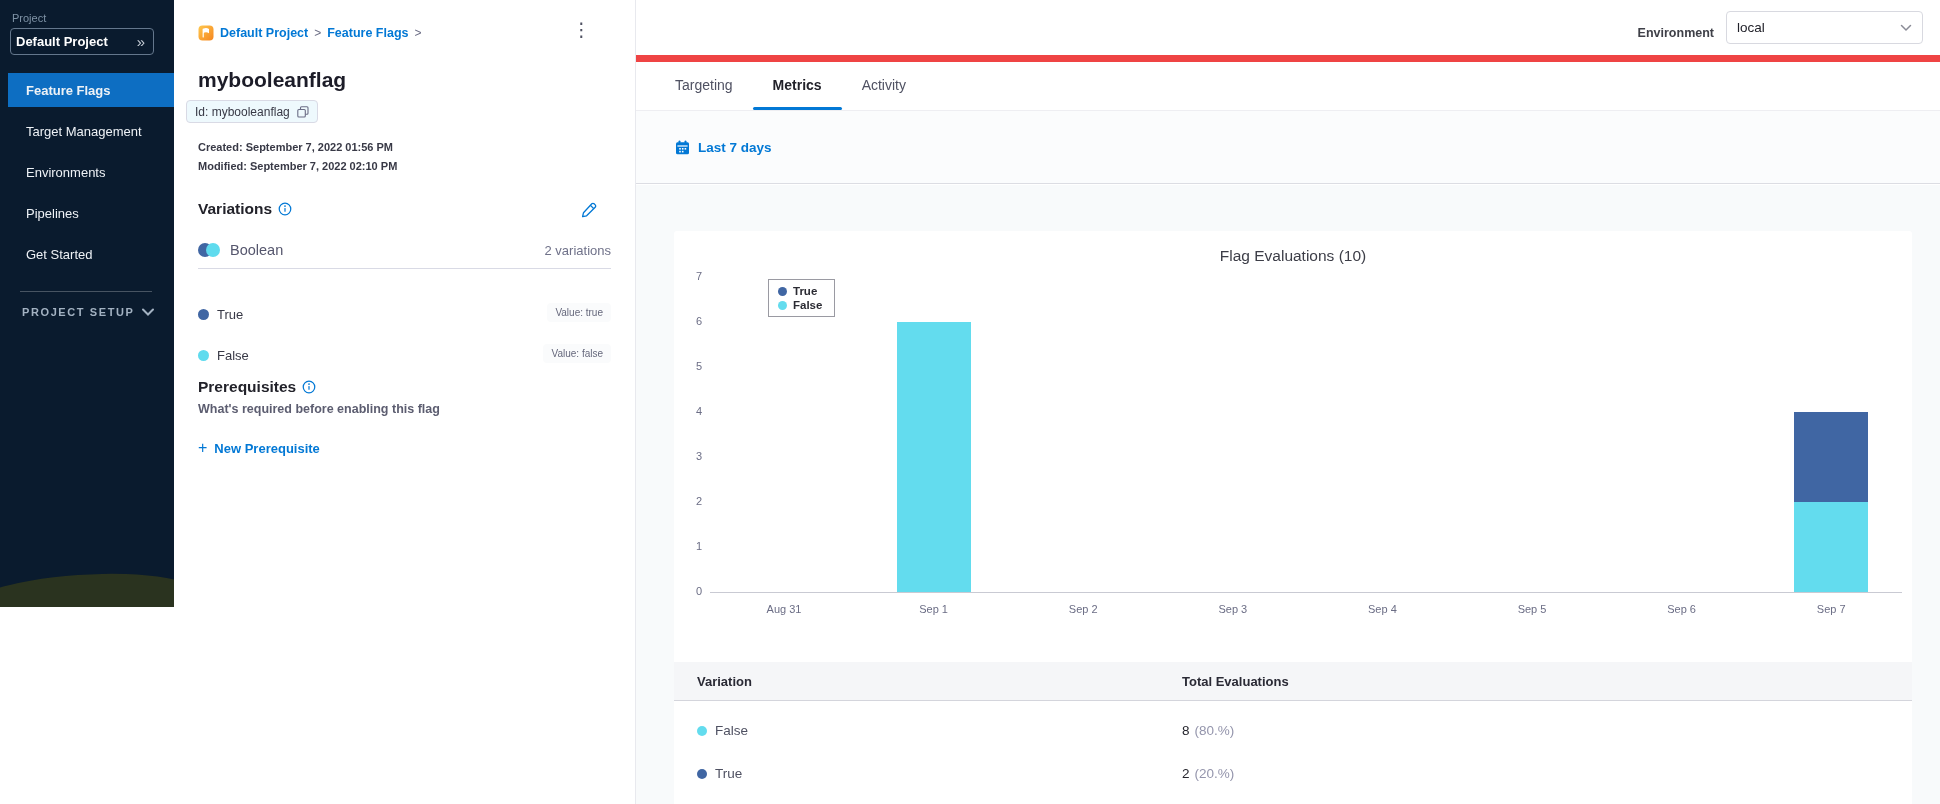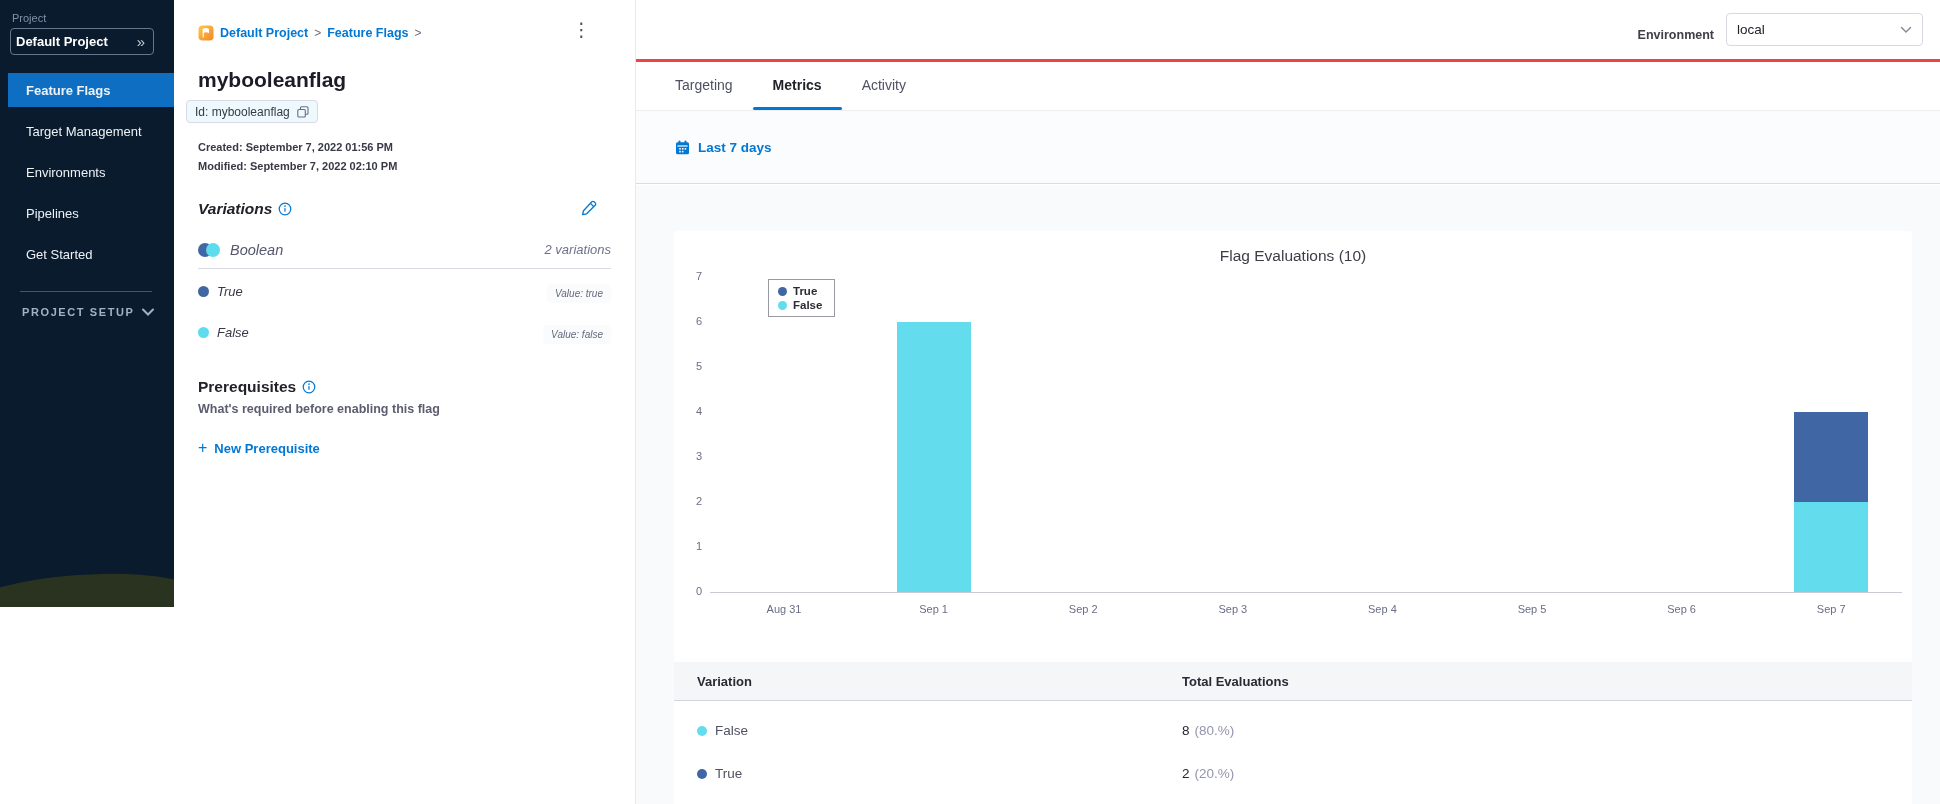--- a/index.html
+++ b/index.html
@@ -36,21 +36,21 @@
   .crumb-sep { color:#6b6d85; font-size:12px; }
   .kebab { position:absolute; right:44px; top:20px; color:#4f5162; font-size:19px;
     line-height:1; cursor:pointer; letter-spacing:0; }
   .flag-title { position:absolute; left:24px; top:68px; font-size:21px; font-weight:700; color:#1c1c28; }
   .id-chip { position:absolute; left:12px; top:100px; height:23px; display:inline-flex;
     align-items:center; gap:7px; padding:0 8px; background:#eef9fd; border:1px solid #d9dae5;
     border-radius:4px; font-size:12px; color:#383946; }
   .meta-line { position:absolute; left:24px; font-size:11px; font-weight:700; color:#383946; }
   .sec-head { display:flex; align-items:center; gap:6px; font-size:15.5px; font-weight:700; color:#22222a; }
   .row-between { position:absolute; left:24px; right:24px; display:flex;
-    align-items:flex-start; justify-content:space-between;font-style:italic; }
+    align-items:flex-end; justify-content:space-between; }
   .bool-pill { display:inline-flex; align-items:center; }
   .bool-pill i { width:14px; height:14px; border-radius:50%; display:inline-block; }
   .bool-pill i + i { margin-left:-6px; }
   .type-label { margin-left:10px; font-size:14.5px; color:#55566d; }
   .count-label { font-size:13px; color:#6f7189; }
   .hr { position:absolute; left:24px; right:24px; height:1px; background:#d9dae5; }
   .var-row { height:38px; }
   .var-left { display:flex; align-items:center; gap:8px; }
   .var-dot { width:11px; height:11px; border-radius:50%; }
   .var-name { font-size:13px; color:#383946; }
@@ -58,21 +58,21 @@
   .prereq-desc { position:absolute; left:24px; top:402px; font-size:12.5px; font-weight:600; color:#5c5d70; }
   .new-prereq { position:absolute; left:24px; top:440px; display:flex; align-items:center; gap:7px;
     color:#0278d5; font-size:13px; font-weight:600; cursor:pointer; }
   .new-prereq .plus { font-size:16px; font-weight:500; line-height:1; }
   .pencil-btn, .info-ico { cursor:pointer; display:inline-flex; }
 
   
   .main-panel { position:absolute; left:635px; top:0; width:1305px; height:804px;
     background:#fff; border-left:1px solid #e8e9ee; }
   .env-row { position:absolute; top:0; left:0; right:0; height:62px; background:#fff;
-    border-bottom:3px solid #ef4444; display:flex; align-items:center;
+    border-bottom:7px solid #ef4444; display:flex; align-items:center;
     justify-content:flex-end; gap:12px; padding-right:17px; }
   .env-label { font-size:12.5px; font-weight:600; color:#3f4048; position:relative; top:5px; }
   .env-select { width:197px; height:33px; border:1px solid #d8d9e0; border-radius:4px;
     background:#fff; display:flex; align-items:center; justify-content:space-between;
     padding:0 10px; cursor:pointer; }
   .env-select .val { font-size:13.5px; color:#22222a; }
   .tabs { position:absolute; top:62px; left:19px; height:48px; display:flex; }
   .tab { padding:0 20px; font-size:14px; line-height:46px; color:#4f5162; cursor:pointer; position:relative; }
   .tab.active { color:#22222a; font-weight:700; }
   .tab.active::after { content:""; position:absolute; left:0; right:0; bottom:0;

